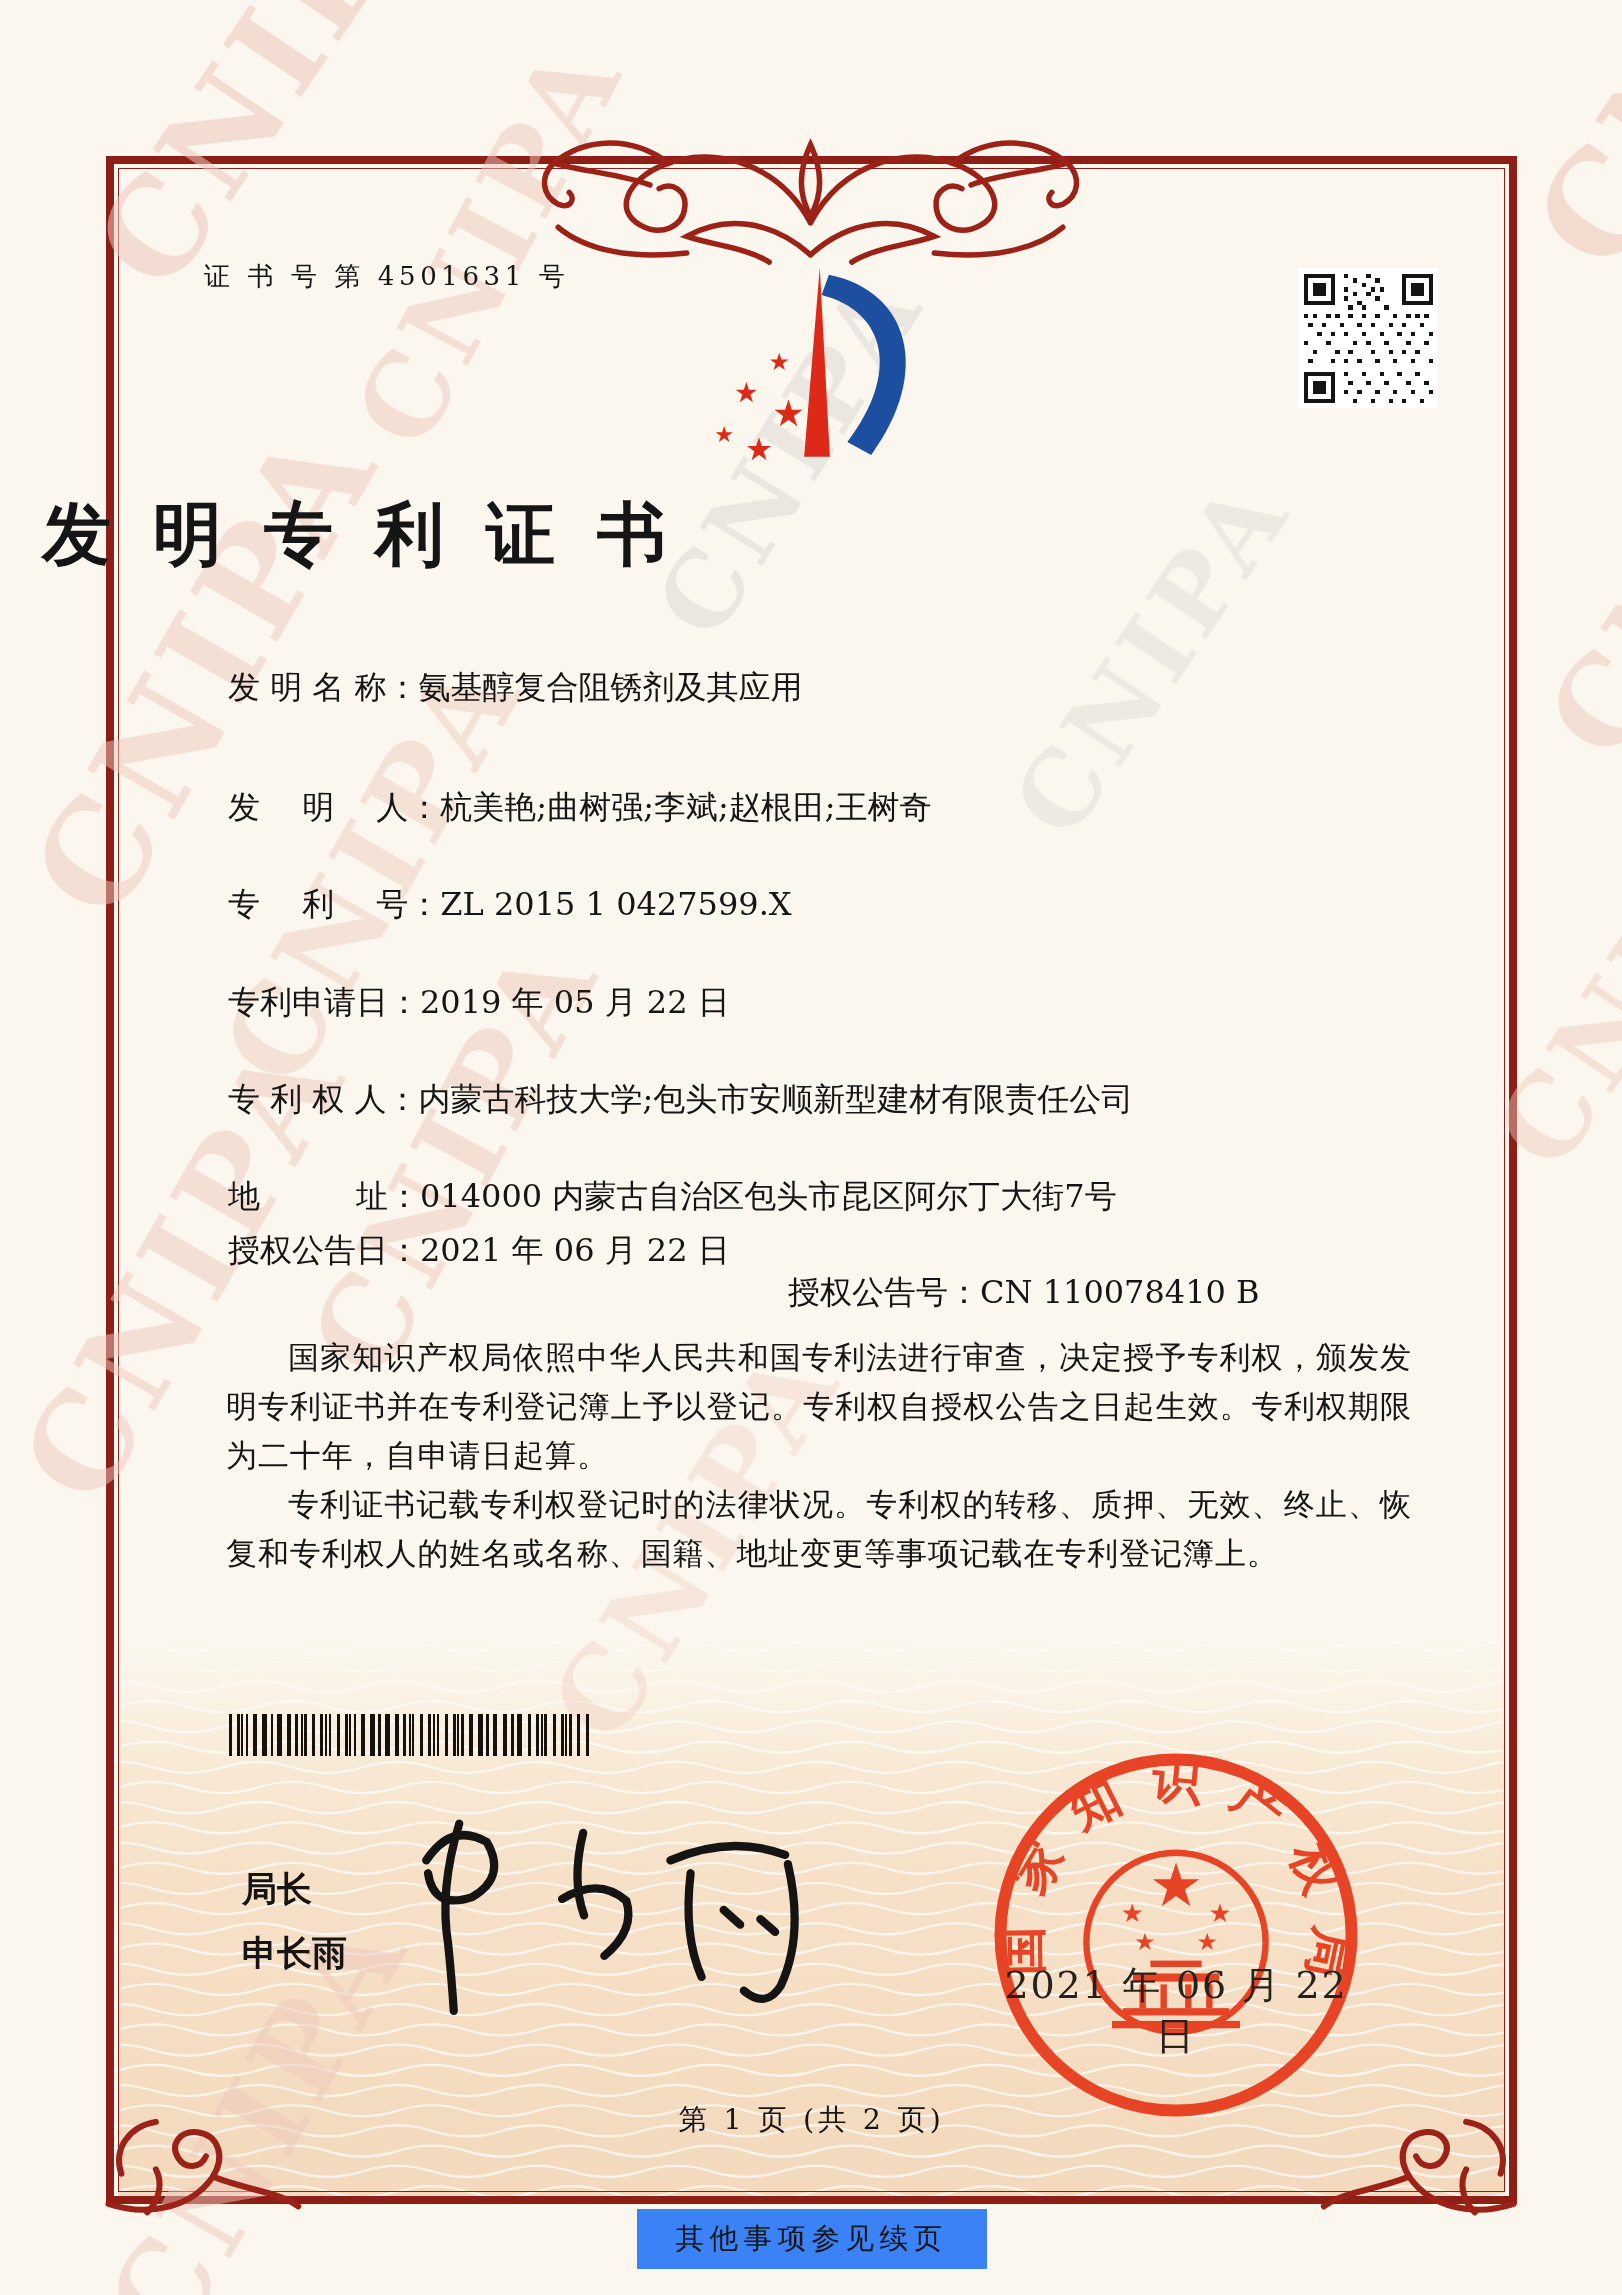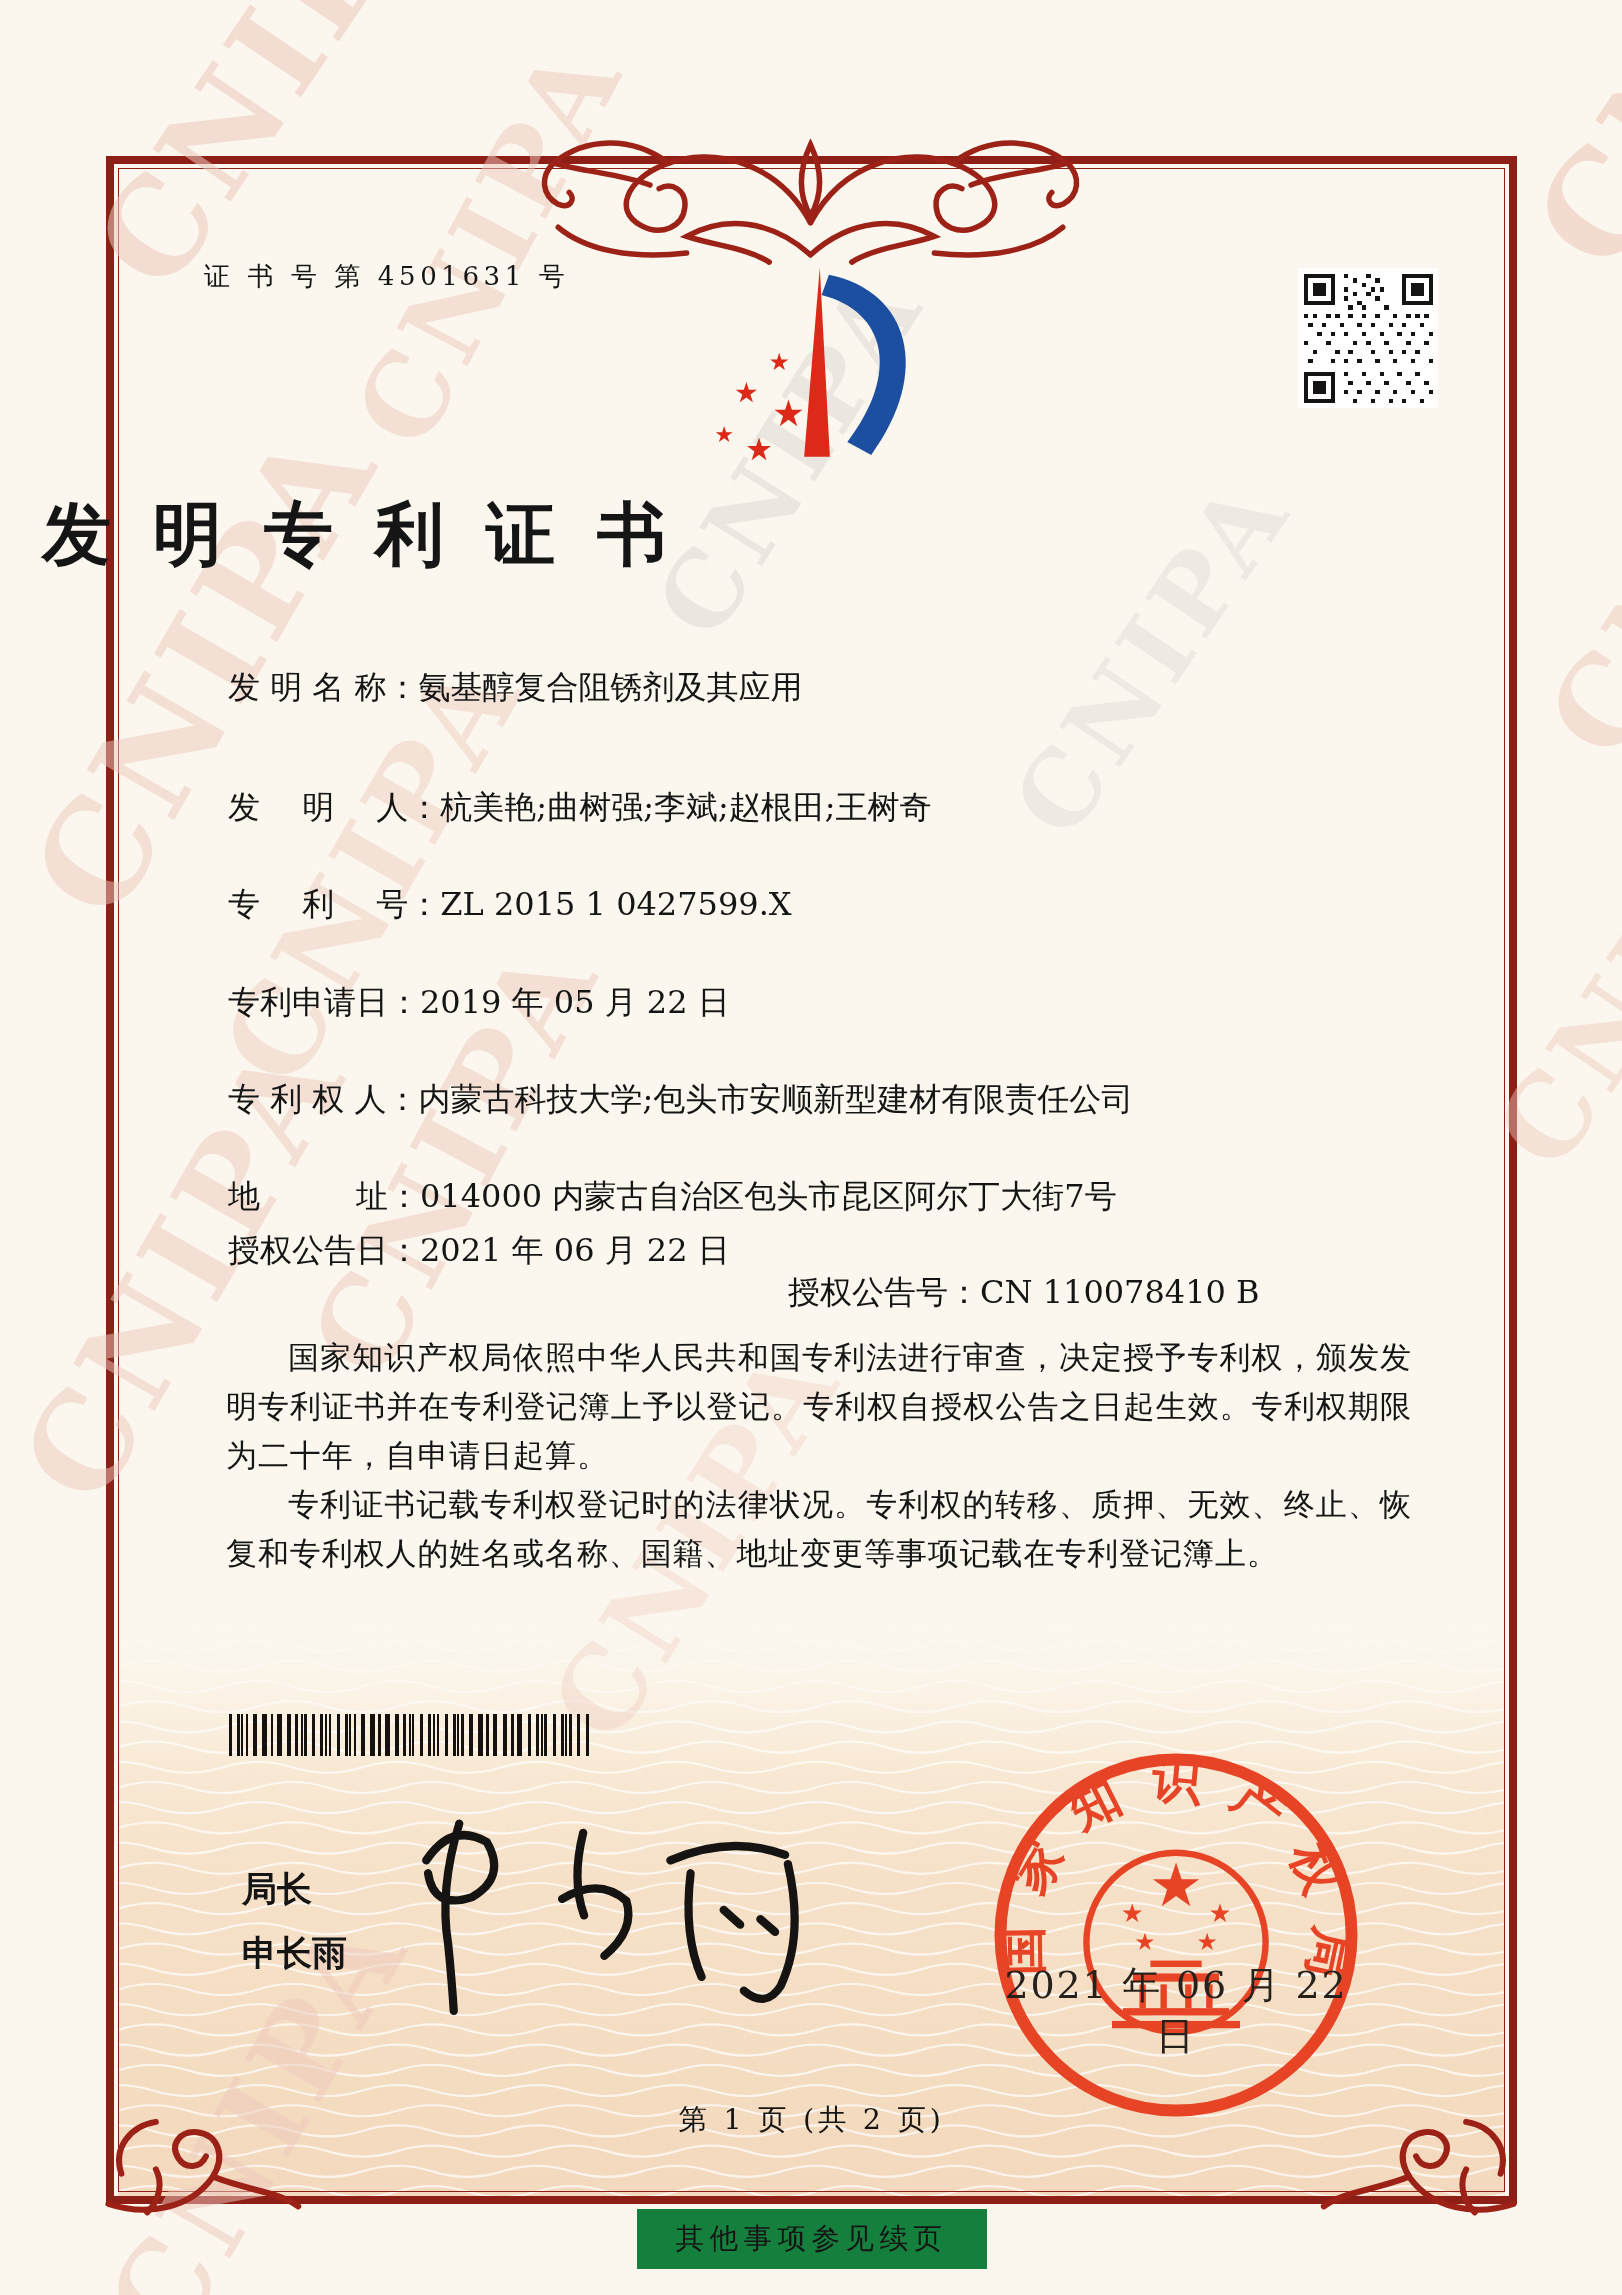--- a/index.html
+++ b/index.html
@@ -41,21 +41,21 @@
   .director-title{position:absolute;left:242px;top:1866px;font-size:35px;font-weight:bold;z-index:2;
                   font-family:"DejaVu Sans","Liberation Sans",sans-serif;}
   .director-name{position:absolute;left:242px;top:1930px;font-size:35px;font-weight:bold;z-index:2;
                  font-family:"DejaVu Sans","Liberation Sans",sans-serif;}
   .signature{position:absolute;left:395px;top:1807px;z-index:2;}
   .seal{position:absolute;left:984px;top:1743px;width:384px;height:384px;z-index:3;opacity:.95;}
   .seal-date{position:absolute;left:0;top:217px;width:100%;text-align:center;font-size:38px;
              color:#1b1713;letter-spacing:1.8px;z-index:4;}
   .page-footer{position:absolute;left:0;top:2101px;width:100%;text-align:center;font-size:28.5px;
                letter-spacing:3.7px;z-index:2;}
-  .cont-box{position:absolute;left:50%;top:2209px;transform:translateX(-50%);background:#15803d;
+  .cont-box{position:absolute;left:50%;top:2209px;transform:translateX(-50%);background:#3b82f6;
             padding:11px 39px;font-size:28.5px;letter-spacing:5.5px;white-space:nowrap;z-index:4;}
 </style>
 </head>
 <body>
 
 <div class="page">
 
   <span class="watermark" style="left:16.5px;top:-13px;font-size:129px;color:#eec9bd;opacity:.55;transform:rotate(-56deg);">CNIPA</span>
   <span class="watermark" style="left:1451px;top:-53px;font-size:138px;color:#eec9bd;opacity:.6;transform:rotate(-56deg);">CNIPA</span>
   <span class="watermark" style="left:271px;top:179px;font-size:110px;color:#eec9bd;opacity:.5;transform:rotate(-62deg);">CNIPA</span>

